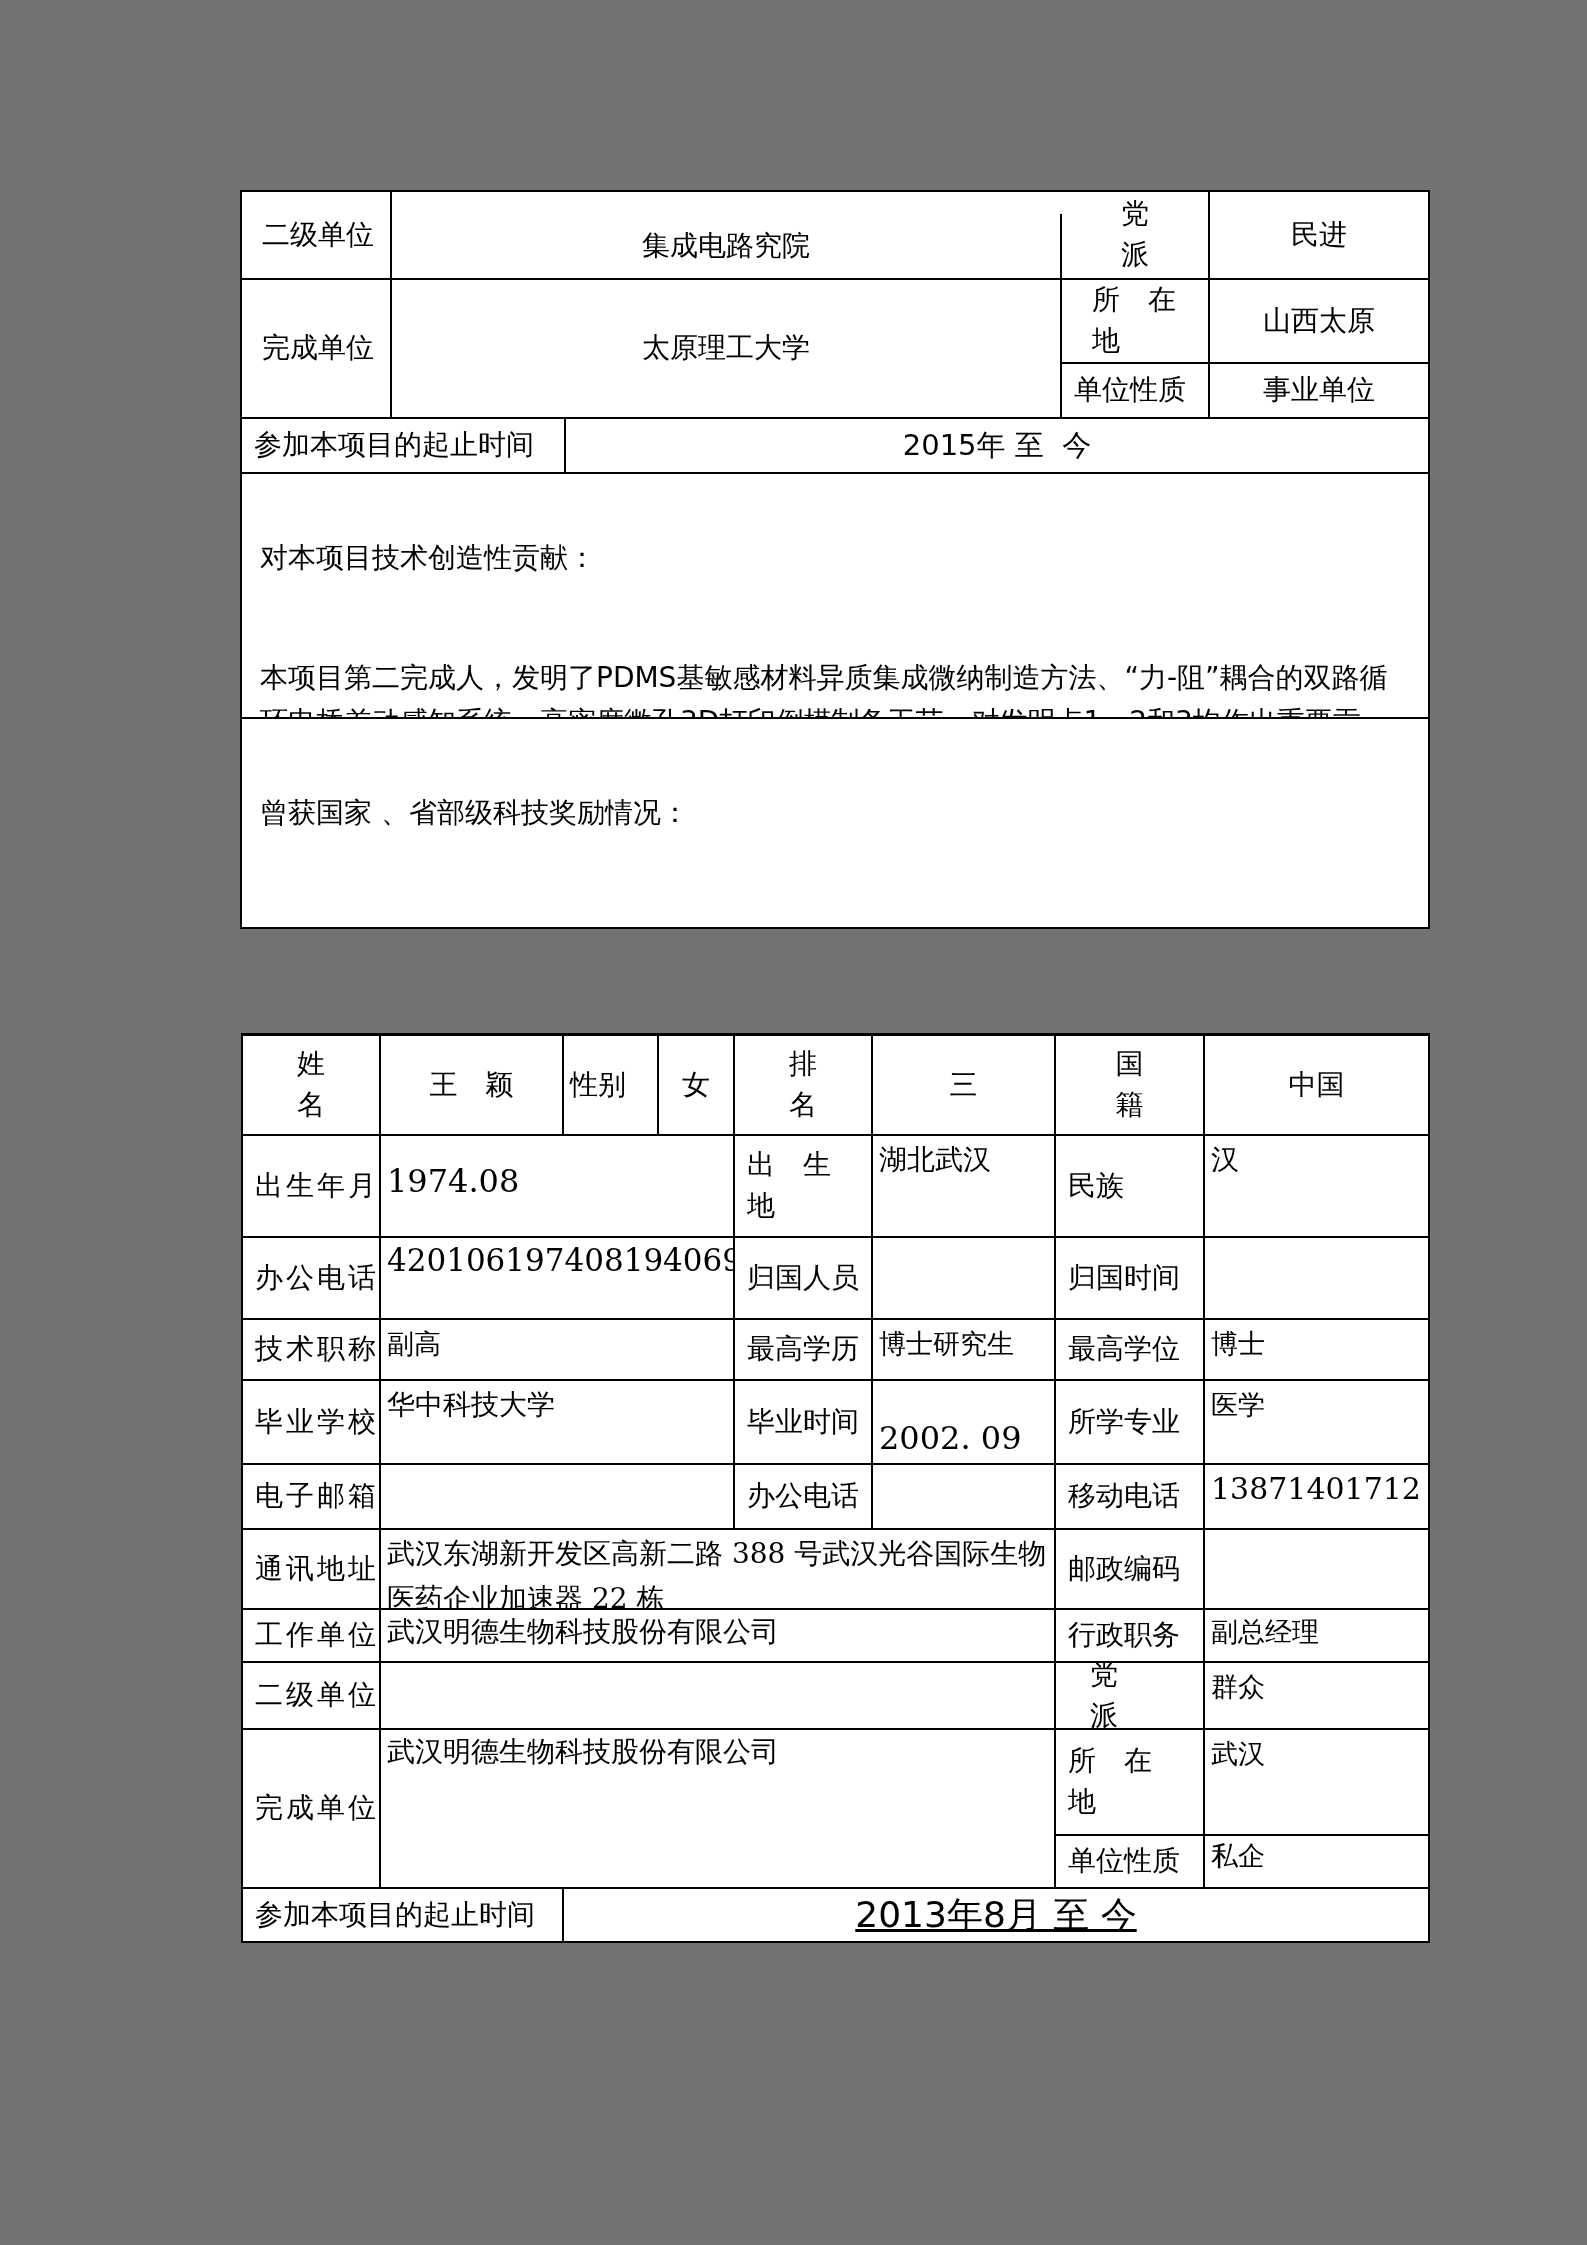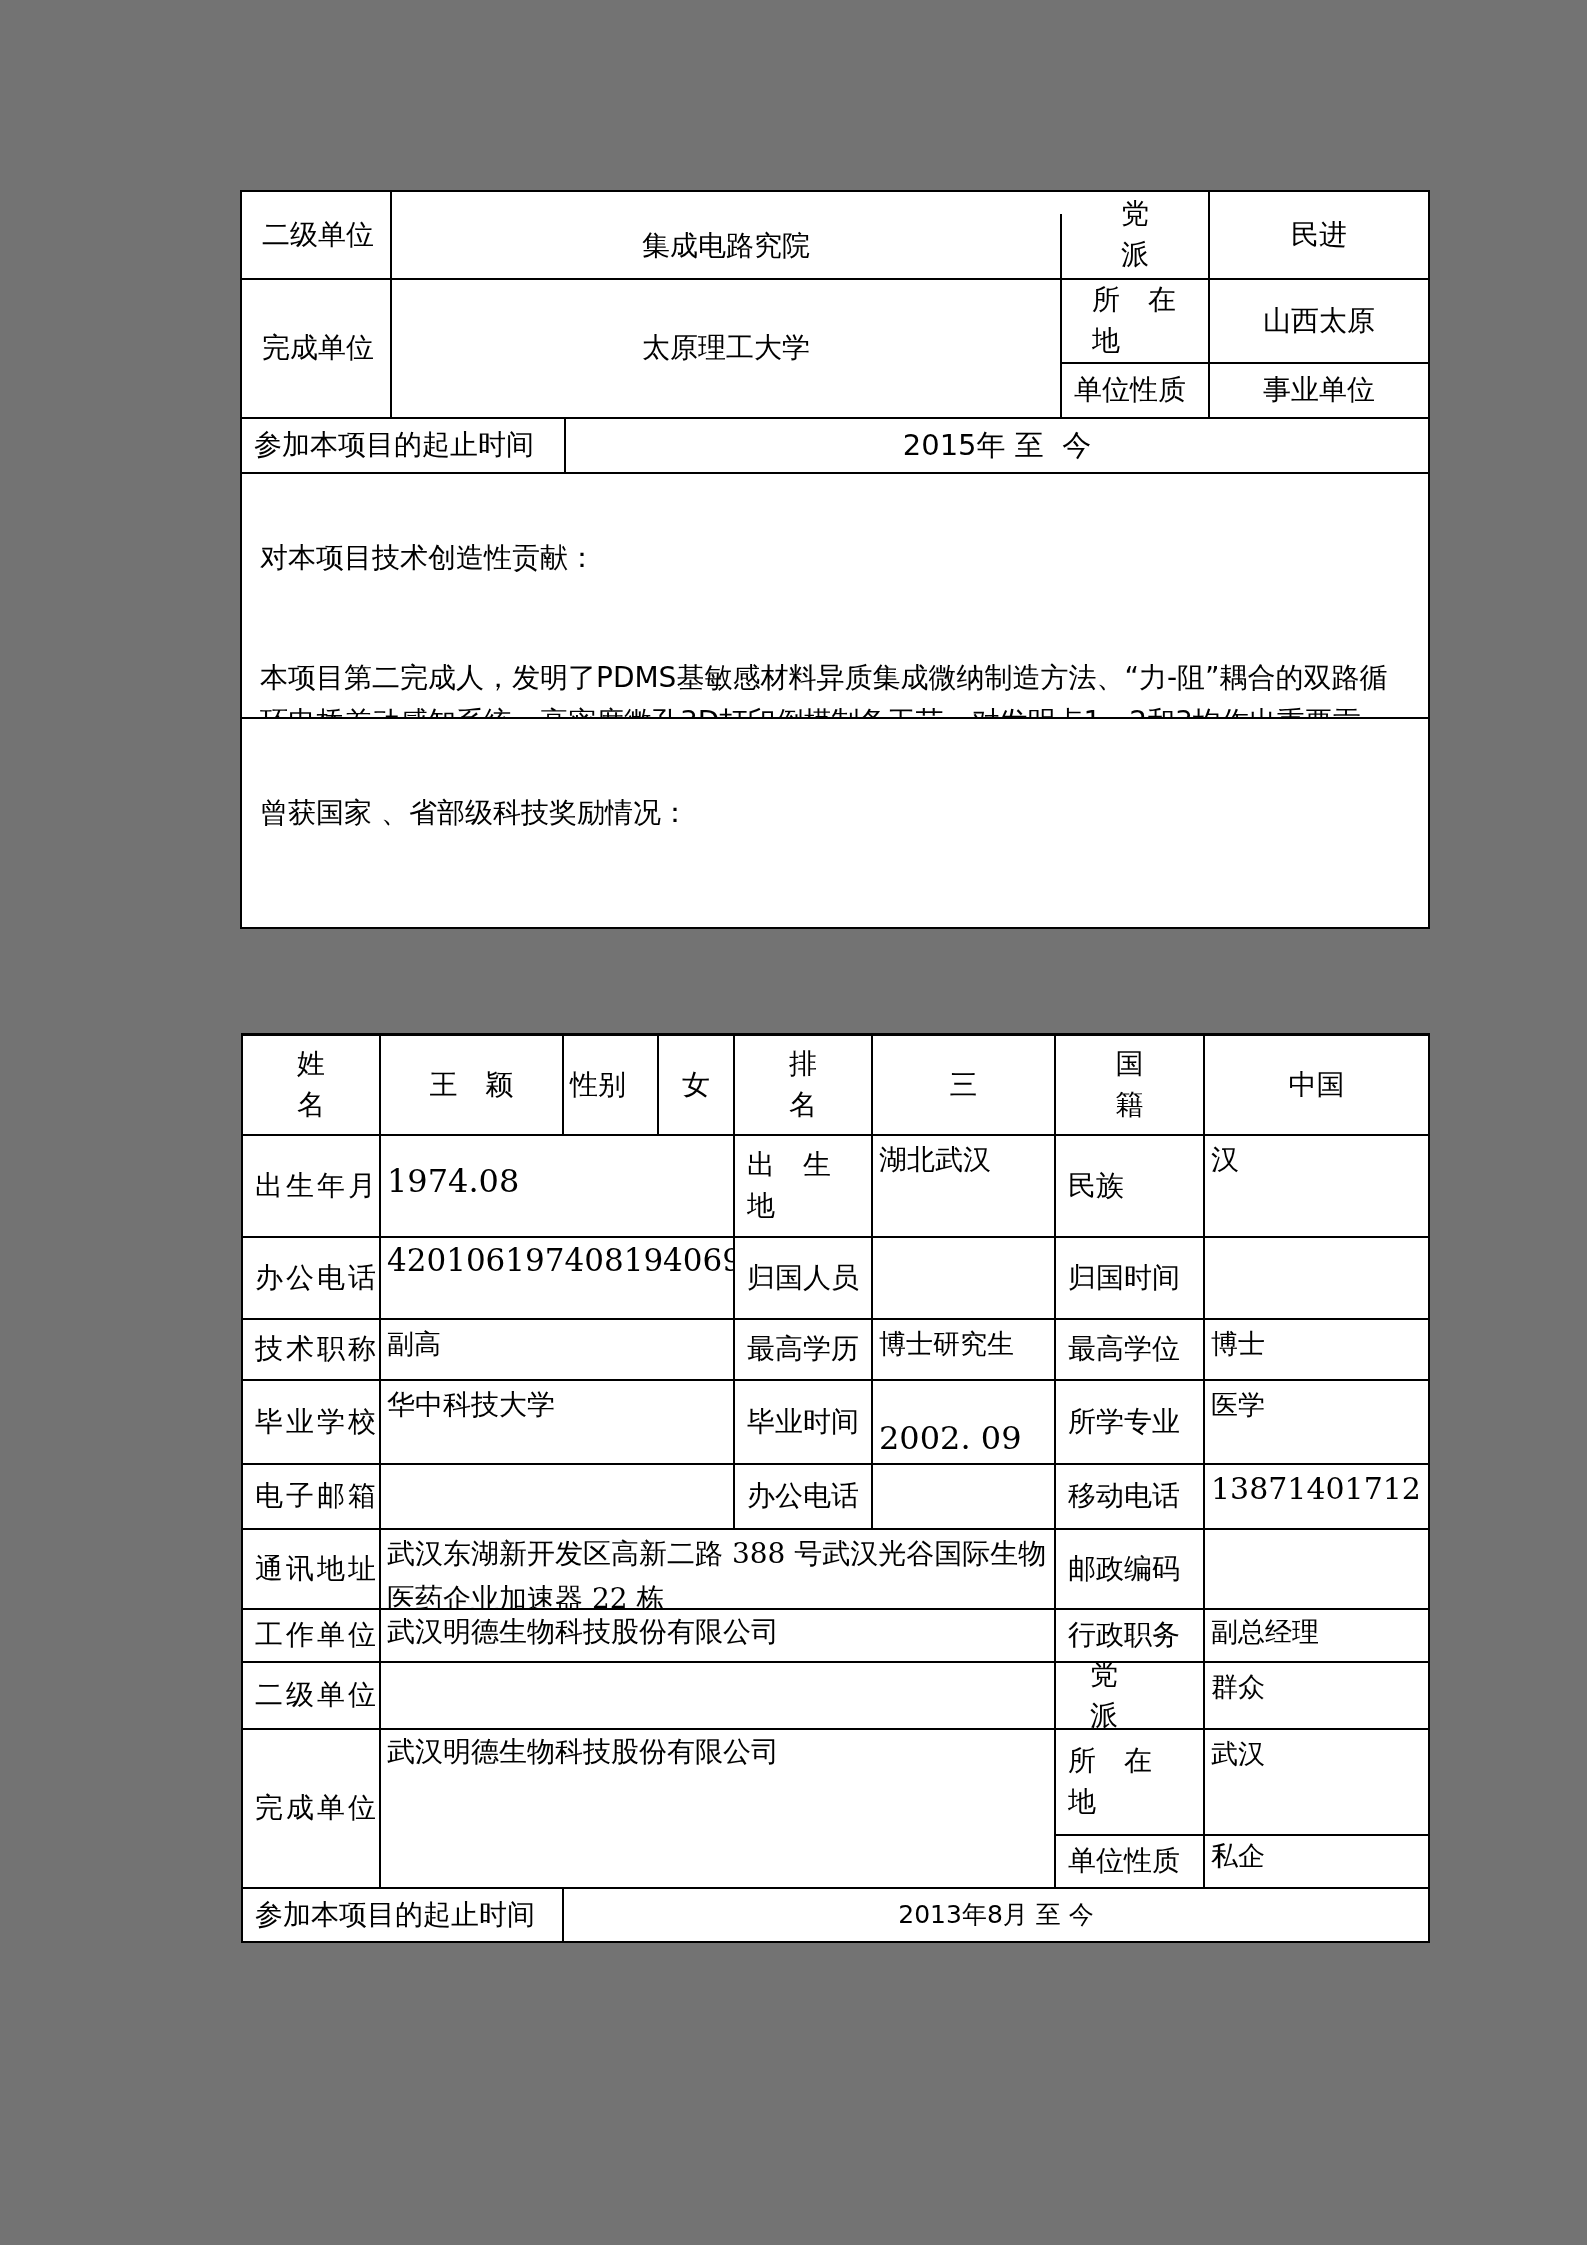--- a/index.html
+++ b/index.html
@@ -132,16 +132,16 @@
 
     <div class="lb mid pl12 ls3" style="grid-column:1/2;grid-row:10/12;">完成单位</div>
     <div class="sv top pl6" style="grid-column:2/7;grid-row:10/12;padding-top:2px;">武汉明德生物科技股份有限公司</div>
     <div class="lb mid pl12 stack" style="grid-column:7/8;grid-row:10/11;">所　在
 地</div>
     <div class="sv top pl6" style="grid-column:8/9;grid-row:10/11;font-size:27px;">武汉</div>
     <div class="lb mid pl12" style="grid-column:7/8;grid-row:11/12;">单位性质</div>
     <div class="sv top pl6" style="grid-column:8/9;grid-row:11/12;font-size:27px;padding-top:0;">私企</div>
 
     <div class="lb mid pl12" style="grid-column:1/3;grid-row:12/13;">参加本项目的起止时间</div>
-    <div class="lb mid ctr" style="grid-column:3/9;grid-row:12/13;font-size:25px;">2013年8月 至 今</div>
+    <div class="lb mid ctr" style="grid-column:3/9;grid-row:12/13;font-size:36px;text-decoration:underline;">2013年8月 至 今</div>
   </div>
 
 </div>
 
 </body></html>

